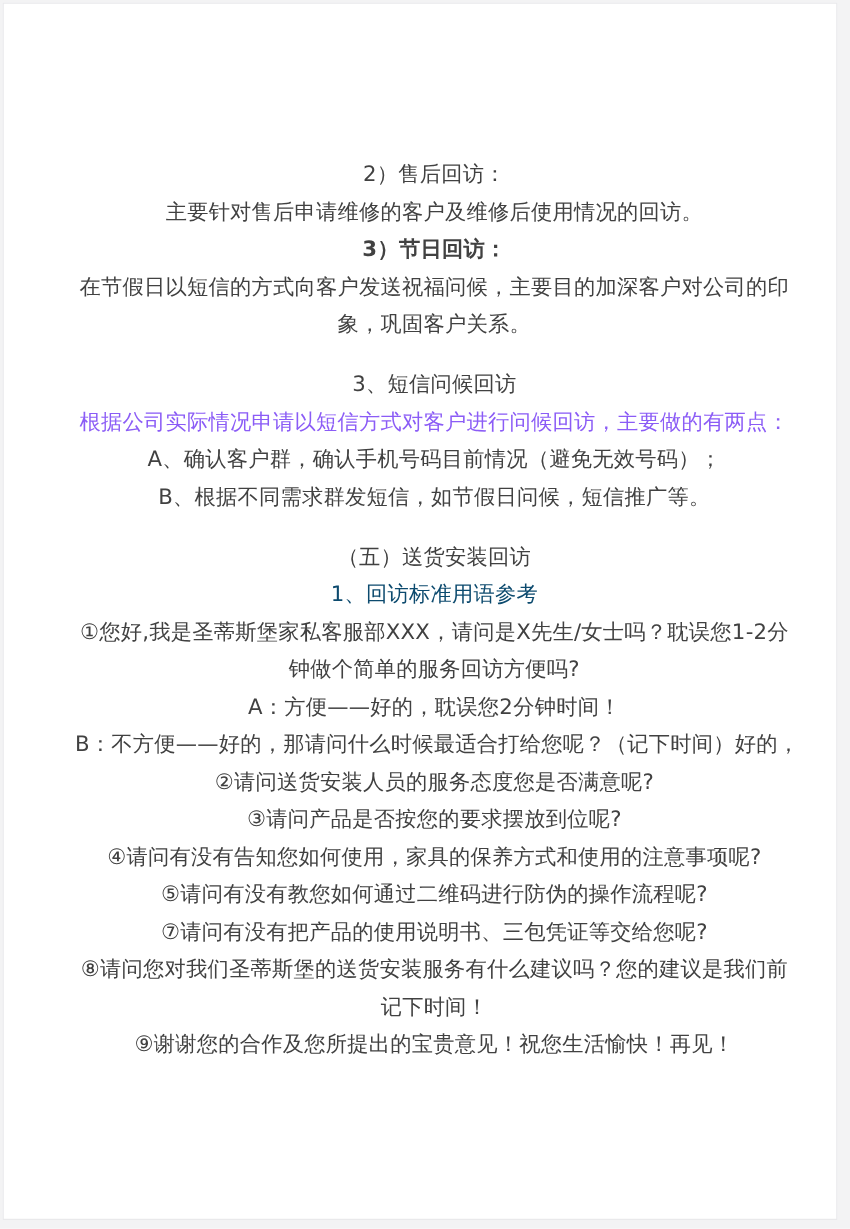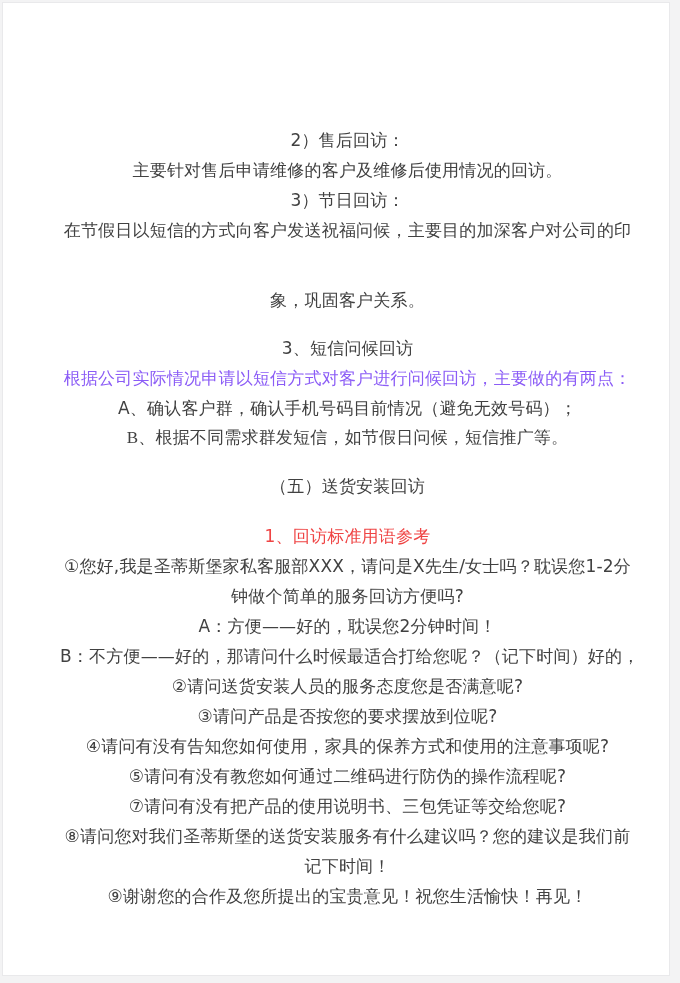--- a/index.html
+++ b/index.html
@@ -45,33 +45,33 @@
   }
 </style>
 </head>
 <body style="background: rgb(243, 243, 244);">
 
 <div class="paper" style="background: rgb(255, 255, 255);">
   <div class="content" id="doc-content">
       <div class="section">
         <div class="line" style="color: rgb(65, 65, 65);">2）售后回访：</div>
         <div class="line" style="color: rgb(65, 65, 65);">主要针对售后申请维修的客户及维修后使用情况的回访。</div>
-        <div class="line" style="color: rgb(65, 65, 65);">3）节日回访：</div>
+        <div class="line" style="color: rgb(65, 65, 65); font-weight: bold;">3）节日回访：</div>
         <div class="line" style="color: rgb(65, 65, 65);">在节假日以短信的方式向客户发送祝福问候，主要目的加深客户对公司的印</div>
-        <div class="line" style="color: rgb(65, 65, 65); margin-top: 40px;">象，巩固客户关系。</div>
+        <div class="line" style="color: rgb(65, 65, 65);">象，巩固客户关系。</div>
       </div>
       <div class="section">
         <div class="line" style="color: rgb(65, 65, 65);">3、短信问候回访</div>
         <div class="line" style="color: #8b5cf6;">根据公司实际情况申请以短信方式对客户进行问候回访，主要做的有两点：</div>
         <div class="line" style="color: rgb(65, 65, 65);">A、确认客户群，确认手机号码目前情况（避免无效号码）；</div>
-        <div class="line" style="color: rgb(65, 65, 65); font-family: Liberation Serif, serif;">B、根据不同需求群发短信，如节假日问候，短信推广等。</div>
+        <div class="line" style="color: rgb(65, 65, 65);">B、根据不同需求群发短信，如节假日问候，短信推广等。</div>
       </div>
       <div class="section">
         <div class="line" style="color: rgb(65, 65, 65);">（五）送货安装回访</div>
-        <div class="line" style="color: #ef4444; margin-top: 20px;">1、回访标准用语参考</div>
+        <div class="line" style="color: #0c4a6e;">1、回访标准用语参考</div>
         <div class="line" style="color: rgb(65, 65, 65);">①您好,我是圣蒂斯堡家私客服部XXX，请问是X先生/女士吗？耽误您1-2分</div>
         <div class="line" style="color: rgb(65, 65, 65);">钟做个简单的服务回访方便吗?</div>
         <div class="line" style="color: rgb(65, 65, 65);">A：方便——好的，耽误您2分钟时间！</div>
         <div class="line" style="color: rgb(65, 65, 65);">B：不方便——好的，那请问什么时候最适合打给您呢？（记下时间）好的，</div>
         <div class="line" style="color: rgb(65, 65, 65);">②请问送货安装人员的服务态度您是否满意呢?</div>
         <div class="line" style="color: rgb(65, 65, 65);">③请问产品是否按您的要求摆放到位呢?</div>
         <div class="line" style="color: rgb(65, 65, 65);">④请问有没有告知您如何使用，家具的保养方式和使用的注意事项呢?</div>
         <div class="line" style="color: rgb(65, 65, 65);">⑤请问有没有教您如何通过二维码进行防伪的操作流程呢?</div>
         <div class="line" style="color: rgb(65, 65, 65);">⑦请问有没有把产品的使用说明书、三包凭证等交给您呢?</div>
         <div class="line" style="color: rgb(65, 65, 65);">⑧请问您对我们圣蒂斯堡的送货安装服务有什么建议吗？您的建议是我们前</div>

